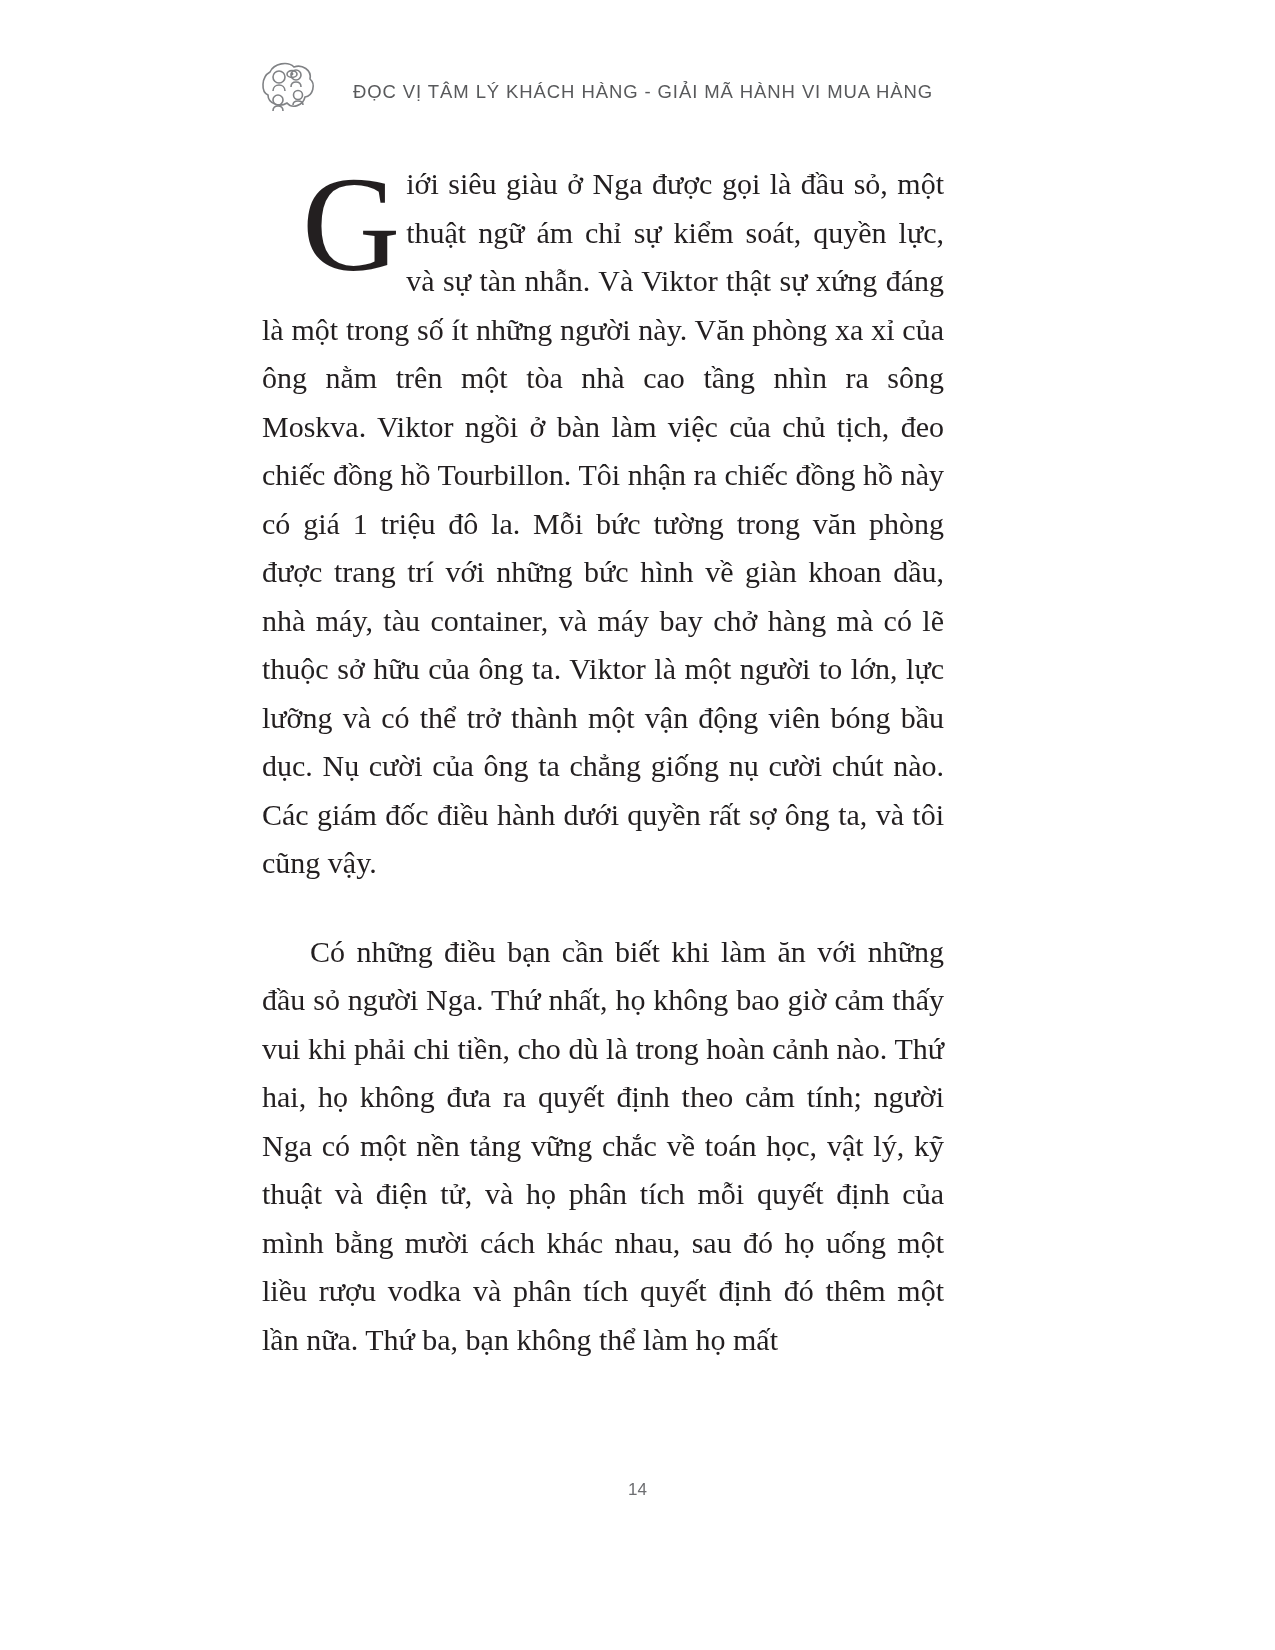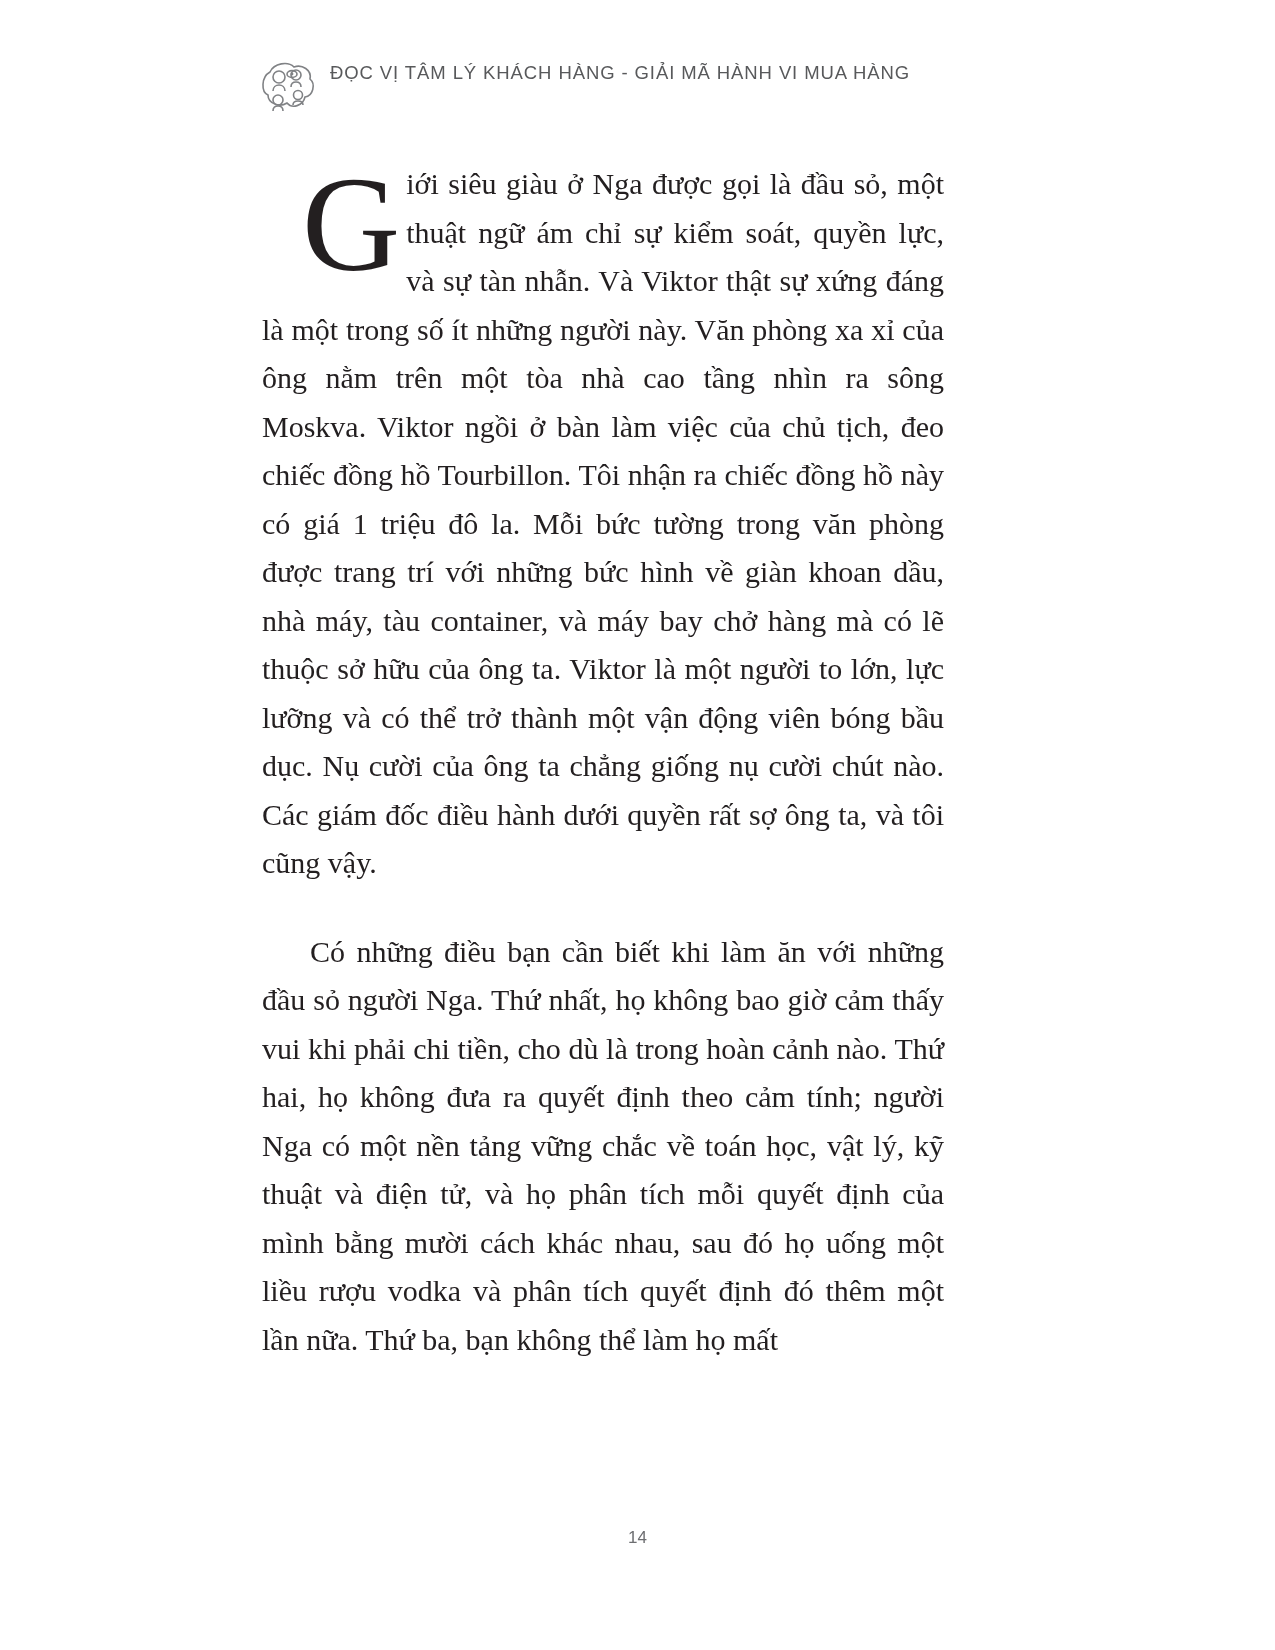--- a/index.html
+++ b/index.html
@@ -18,22 +18,22 @@
     color: #231f20;
   }
 
   
   .header {
     position: absolute;
     top: 58px;
     left: 248px;
     right: 248px;
     display: flex;
-    align-items: flex-start;
-    gap: 8px;
+    align-items: center;
+    gap: 31px;
     height: 62px;
   }
   .header-icon {
     width: 74px;
     height: 62px;
     flex: 0 0 74px;
     position: relative;
   }
   .header-title {
     font-family: "Liberation Sans", sans-serif;
@@ -86,21 +86,20 @@
   
   .folio {
     position: absolute;
     left: 0;
     right: 0;
     top: 1480px;
     text-align: center;
     font-family: "Liberation Sans", sans-serif;
     font-size: 17px;
     color: #6d6e71;
-    margin-top: 48px;
   }
 </style>
 </head>
 <body>
 
 <div class="page">
 
   <div class="header">
     <span class="header-icon">
       <svg width="74" height="62" viewBox="0 0 74 62" xmlns="http://www.w3.org/2000/svg">

